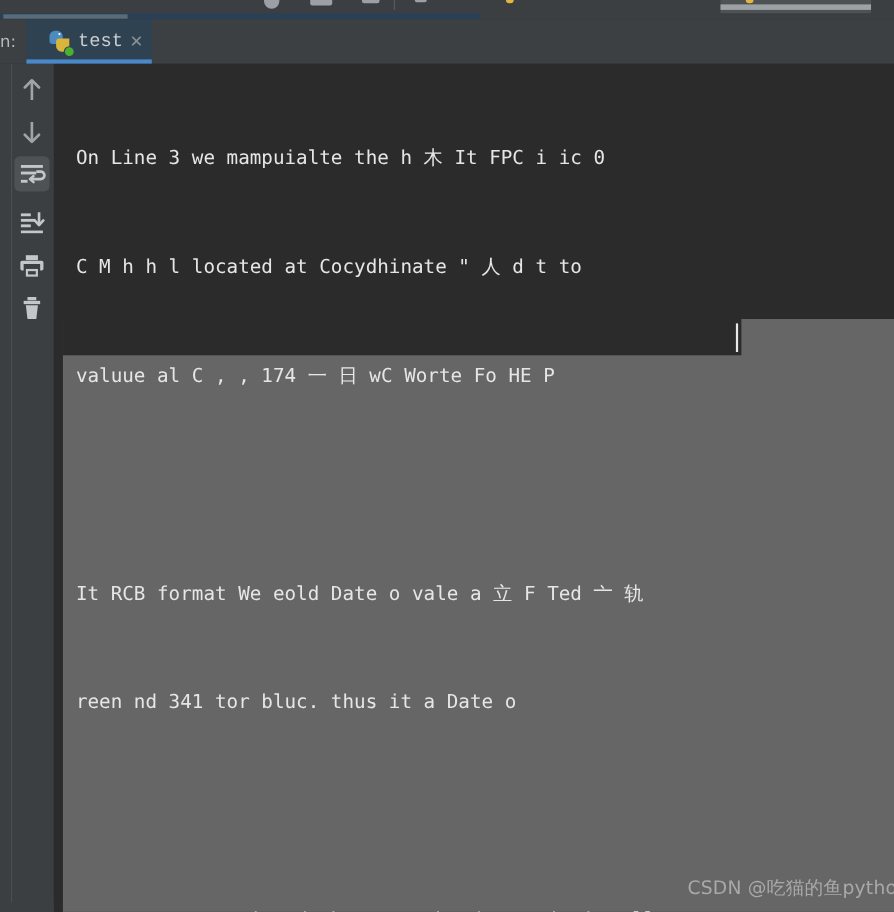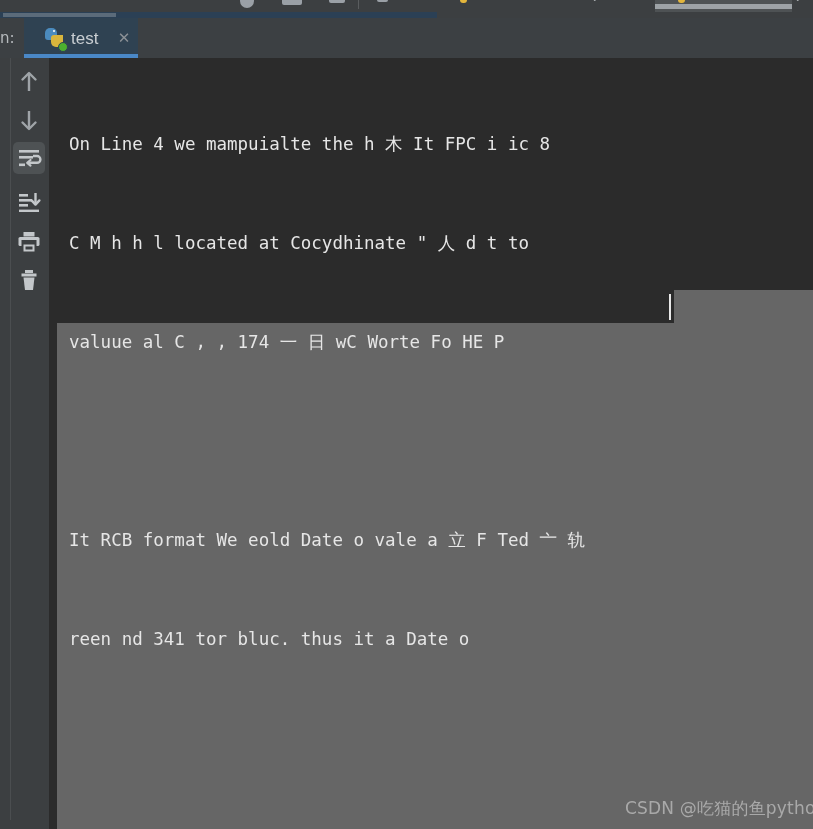--- a/index.html
+++ b/index.html
@@ -168,21 +168,21 @@
     border-radius: 50%;
     background: #4caf2f;
     border: 1px solid #2f4252;
   }
   .tab-title {
     position: absolute;
     left: 71px; top: 11px;
     color: #c9ced2;
     font-size: 17px;
     line-height: 19px;
-    font-family: Liberation Sans, sans-serif;
+    font-family: Liberation Mono, monospace;
     white-space: nowrap;
   }
   .tab-close {
     position: absolute;
     left: 116px; top: 12px;
     width: 16px; height: 16px;
     color: #8c9196;
     font-size: 15px;
     line-height: 16px;
     text-align: center;
@@ -390,21 +390,21 @@
     </svg>
   </div>
 
   <div class="console-dark-strip"></div>
   <div class="gray-overlay"></div>
   <div class="gutter-dark"></div>
   <div class="sel-line"></div>
   <div class="caret"></div>
 
   <div class="console-text">
-    <div class="cline">On Line 4 we mampuialte the h 木 It FPC i ic 8</div>
+    <div class="cline">On Line 3 we mampuialte the h 木 It FPC i ic 0</div>
     <div class="cline">C M h h l located at Cocydhinate " 人 d t to</div>
     <div class="cline">valuue al C , , 174 一 日 wC Worte Fo HE P</div>
     <div class="cline blank"></div>
     <div class="cline">It RCB format We eold Date o vale a 立 F Ted 亠 轨</div>
     <div class="cline">reen nd 341 tor bluc. thus it a Date o</div>
     <div class="cline blank"></div>
     <div class="cline">owesver a Ementioned above, we hecd Eo tukc becall</div>
     
     
     

